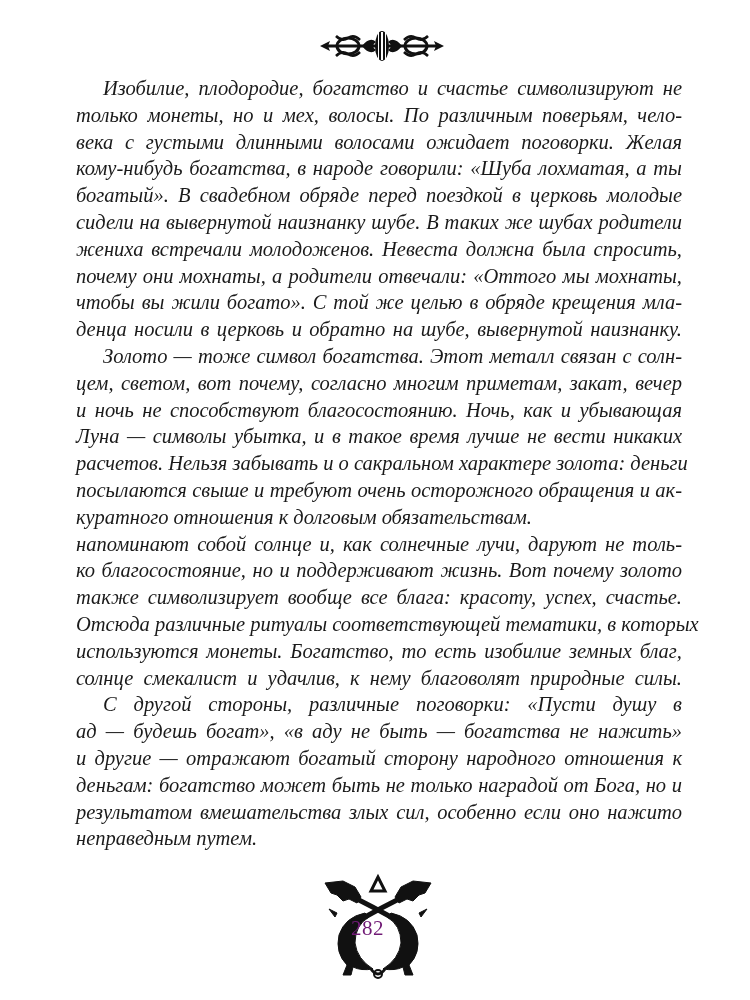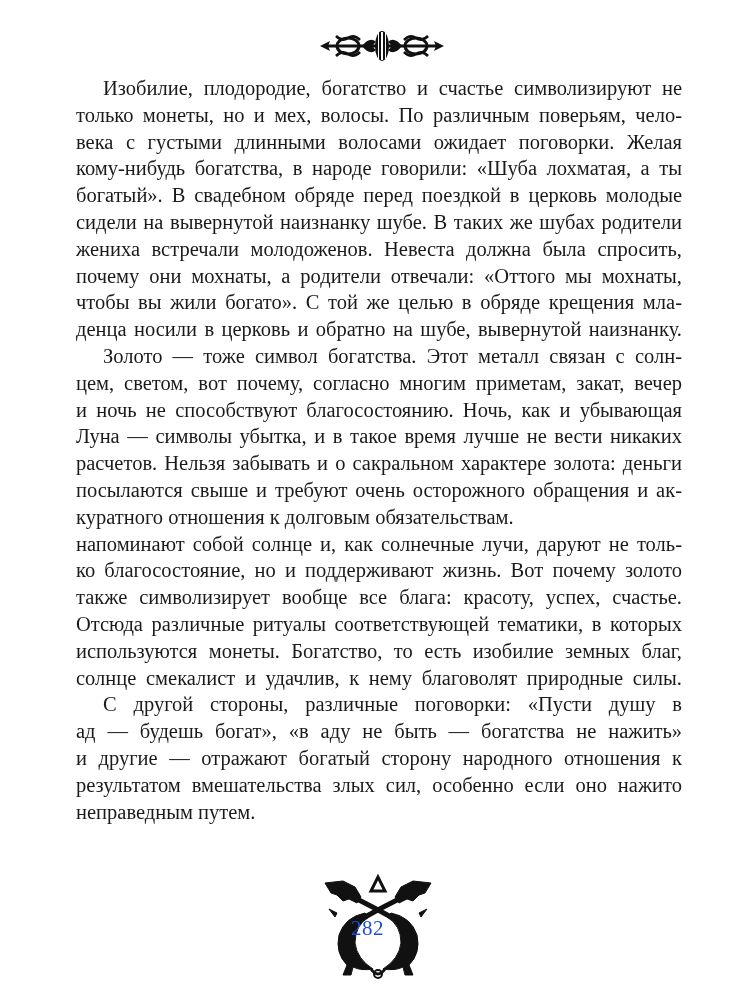--- a/index.html
+++ b/index.html
@@ -1,26 +1,26 @@
 <!DOCTYPE html>
 <html><head>
 <meta charset="utf-8">
 <style>
   html, body { margin: 0; padding: 0; background: #ffffff; }
   body { width: 750px; height: 1000px; position: relative; overflow: hidden;
          font-family: "Liberation Serif", "DejaVu Serif", serif; color: #1a1a1a; }
   .ornament-top { position: absolute; left: 318px; top: 28px; width: 128px; height: 36px; }
   .text { position: absolute; left: 76px; top: 75px; width: 606px; }
   .line { display: block; font-size: 20.5px; line-height: 26.8px; height: 26.8px;
-          text-align: justify; text-align-last: justify; white-space: nowrap; overflow: visible; }
+          text-align: justify; text-align-last: justify; white-space: nowrap; overflow: visible; font-style: italic; }
   .line.last { text-align-last: left; }
   .line.indent { text-indent: 27px; }
   .emblem { position: absolute; left: 317px; top: 873px; width: 122px; height: 108px; }
   .page-num { position: absolute; left: 351px; top: 916px; font-size: 21px;
-              font-family: "Liberation Serif", serif; color: #1d4ed8; letter-spacing: 0.5px; }
+              font-family: "Liberation Serif", serif; color: #701a75; letter-spacing: 0.5px; }
 </style>
 </head>
 <body>
 
 <svg class="ornament-top" viewBox="0 0 128 36">
   <g fill="#111">
     <path d="M2 18 L12 13 L10 18 L12 23 Z"></path>
     <path d="M126 18 L116 13 L118 18 L116 23 Z"></path>
     <rect x="10" y="16.5" width="108" height="3"></rect>
     <ellipse cx="30" cy="18" rx="11" ry="8" fill="none" stroke="#111" stroke-width="3"></ellipse>
@@ -65,20 +65,21 @@
     <span class="line">ко благосостояние, но и поддерживают жизнь. Вот почему золото</span>
     <span class="line">также символизирует вообще все блага: красоту, успех, счастье.</span>
     <span class="line">Отсюда различные ритуалы соответствующей тематики, в которых</span>
     <span class="line">используются монеты. Богатство, то есть изобилие земных благ,</span>
     <span class="line">солнце смекалист и удачлив, к нему благоволят природные силы.</span>
   </div>
   <div>
     <span class="line indent">С другой стороны, различные поговорки: «Пусти душу в</span>
     <span class="line">ад — будешь богат», «в аду не быть — богатства не нажить»</span>
     <span class="line">и другие — отражают богатый сторону народного отношения к</span>
+    <span class="line">деньгам: богатство может быть не только наградой от Бога, но и</span>
     <span class="line">результатом вмешательства злых сил, особенно если оно нажито</span>
     <span class="line last">неправедным путем.</span>
   </div>
 </div>
 
 <svg class="emblem" viewBox="0 0 122 108">
   <g fill="#111" stroke="#111">
 
     <path d="M61 4 L54 18 L68 18 Z" fill="none" stroke-width="3"></path>
 

